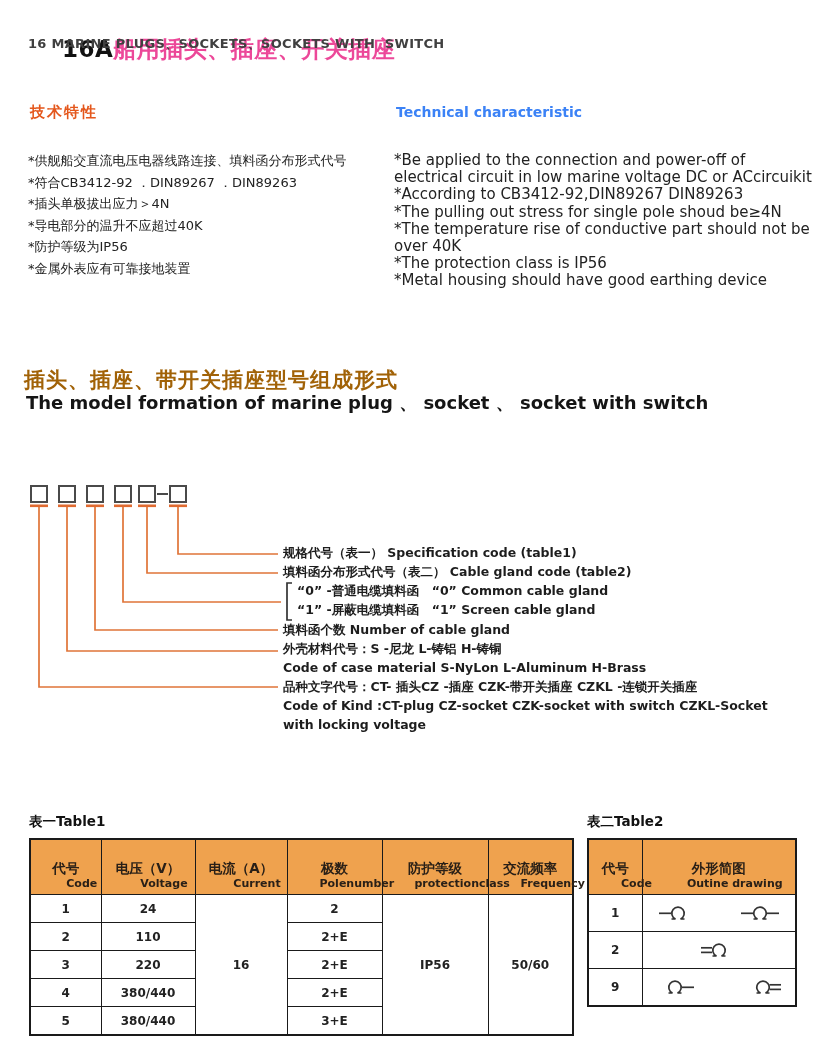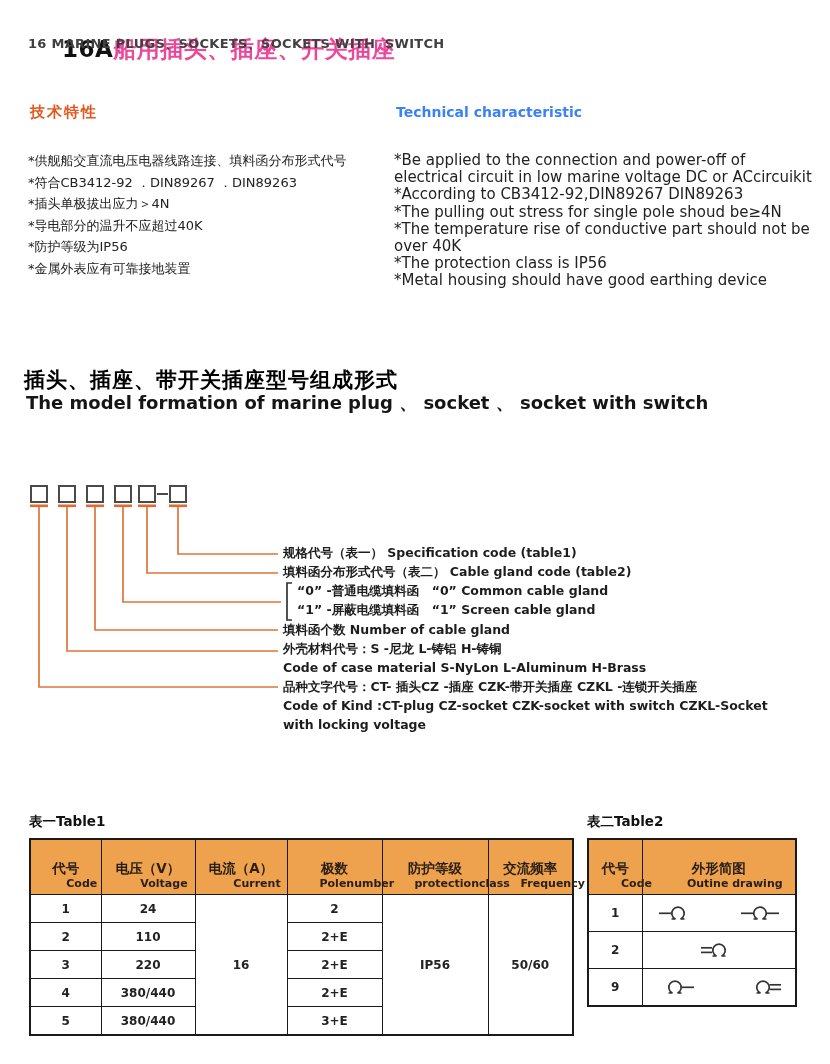--- a/index.html
+++ b/index.html
@@ -16,21 +16,21 @@
   .title-line1 .orange{color:#ec4899;}
   .title-line2{left:28px;top:35px;font-size:13px;font-weight:bold;color:#404040;white-space:pre;letter-spacing:.3px;}
 
   
   .tech-zh-heading{left:30px;top:103px;font-size:15px;font-weight:bold;color:#e4571c;letter-spacing:2px;}
   .tech-en-heading{left:396px;top:104px;font-size:14px;font-weight:bold;color:#3b82f6;}
   .tech-zh-list{left:28px;top:150px;width:364px;font-size:13px;line-height:21.5px;color:#222;}
   .tech-en-list{left:394px;top:152px;width:424px;font-size:15px;line-height:17.2px;color:#222;}
 
   
-  .model-zh-heading{left:24px;top:366px;font-size:21px;font-weight:bold;color:#000000;letter-spacing:1px;}
+  .model-zh-heading{left:24px;top:366px;font-size:21px;font-weight:bold;color:#a16207;letter-spacing:1px;}
   .model-en-heading{left:26px;top:391px;font-size:18px;font-weight:bold;color:#151515;white-space:pre;text-align:center;}
   .diagram{left:0;top:480px;width:830px;height:268px;}
   .diagram svg.wires{position:absolute;left:0;top:0;}
   .dline{position:absolute;left:283px;height:19px;font-size:12.5px;font-weight:600;color:#1d1d1d;white-space:nowrap;}
   .dline.indent{left:297px;}
 
   
   .tcaption{font-size:13.5px;font-weight:bold;color:#111;}
   .tcaption .en{}
   table.dtab{border-collapse:collapse;table-layout:fixed;background:#fff;}

